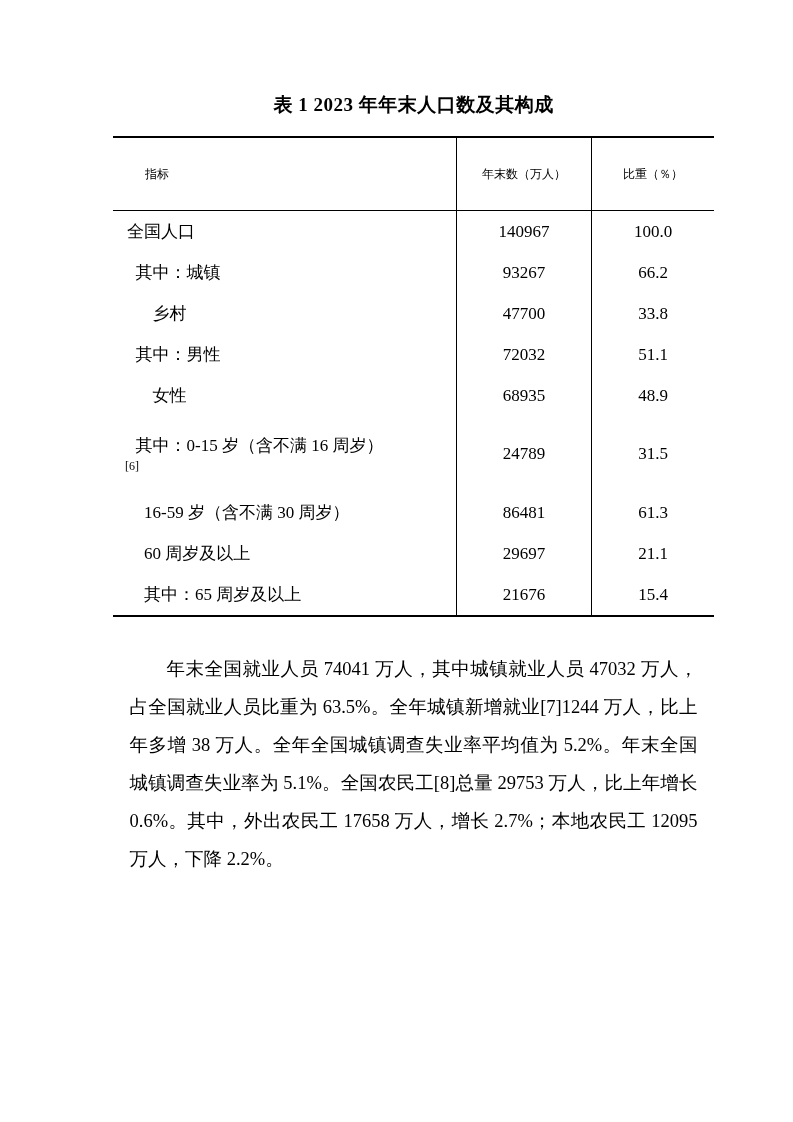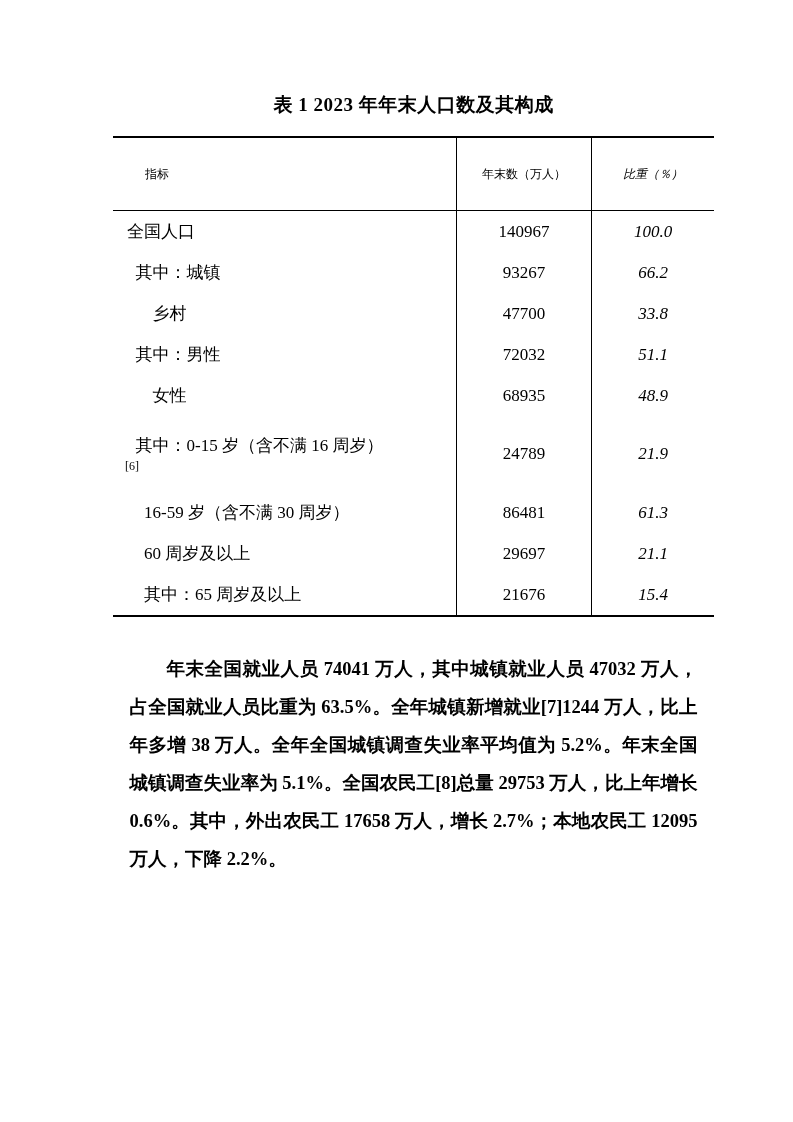--- a/index.html
+++ b/index.html
@@ -68,21 +68,20 @@
     border-right: 1.3px solid #000 !important;
   }
   .col-num {
     width: 134px;
     text-align: center;
     border-right: 1.3px solid #000 !important;
   }
   .col-pct {
     width: 122px;
     text-align: center;
-    font-style: italic;
   }
   .head-row .col-ind,
   .head-row .col-num,
   .head-row .col-pct {
     text-align: center;
     font-size: 12px;
     line-height: 1.5;
   }
   .head-row .col-ind {
     text-align: left;
@@ -99,21 +98,20 @@
     margin-left: -2px;
     margin-top: 2px;
   }
   .body-text {
     width: 568px;
     margin: 34px auto 0 auto;
     font-size: 18.5px;
     line-height: 2.05;
     text-align: justify;
     text-justify: inter-ideograph;
-    font-weight: bold;
   }
   .body-text p {
     margin: 0;
     text-indent: 2em;
   }
 </style>
 </head>
 <body>
 
 <div class="page">
@@ -167,21 +165,21 @@
         <td class="col-num">68935</td>
         <td class="col-pct">48.9</td>
       </tr>
 
       <tr class="body-row tall">
         <td class="col-ind">
           <span class="ind-text">  其中：0-15 岁（含不满 16 周岁）</span>
           <span class="ind-note-left">[6]</span>
         </td>
         <td class="col-num">24789</td>
-        <td class="col-pct">21.9</td>
+        <td class="col-pct">31.5</td>
       </tr>
 
       <tr class="body-row">
         <td class="col-ind">
             <span class="ind-text">    16-59 岁（含不满 30 周岁）</span>
           </td>
         <td class="col-num">86481</td>
         <td class="col-pct">61.3</td>
       </tr>
 

